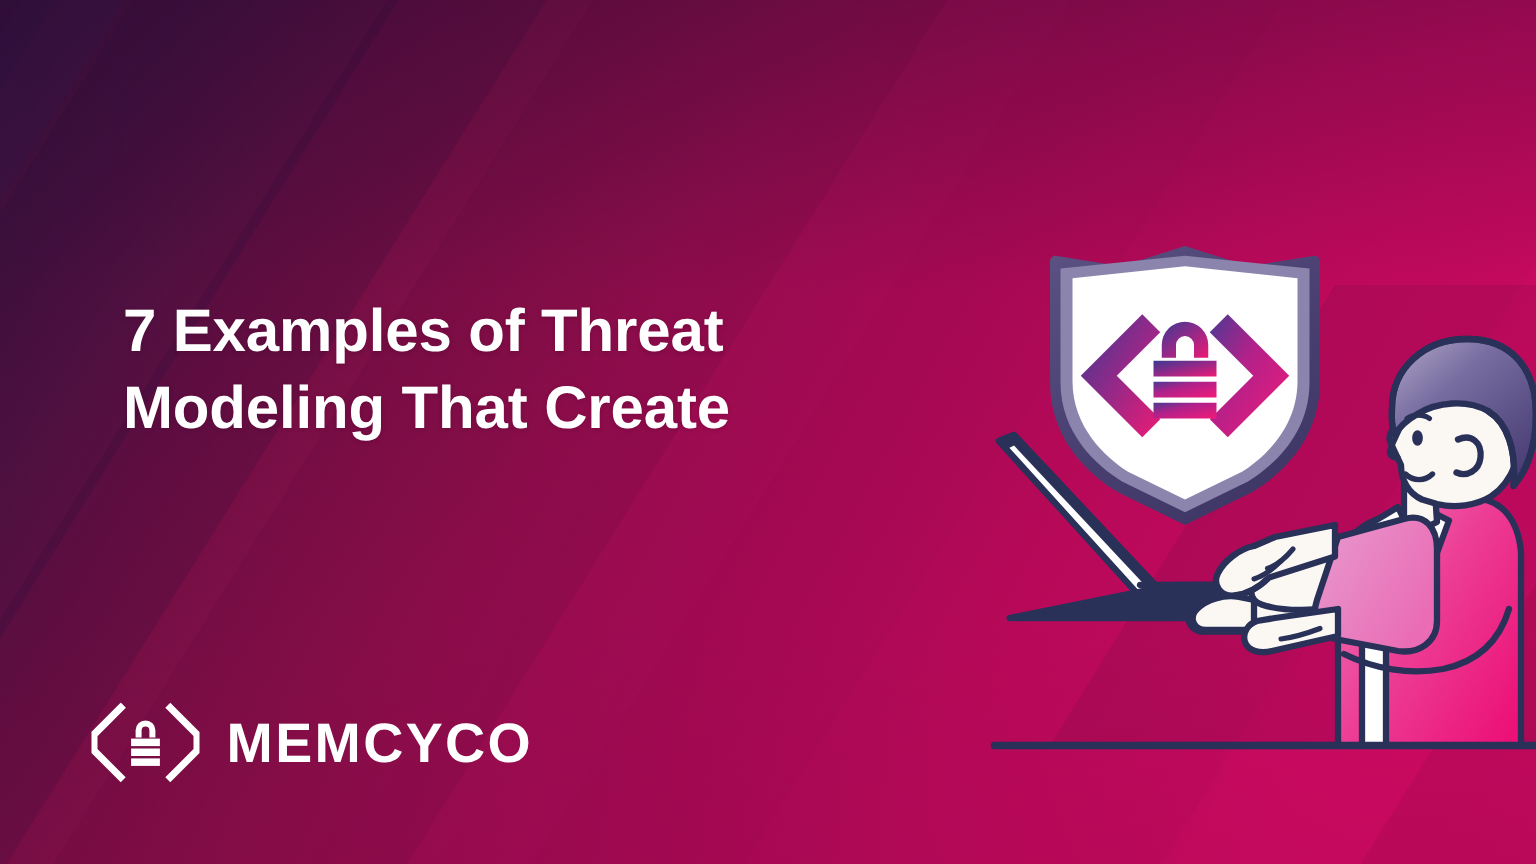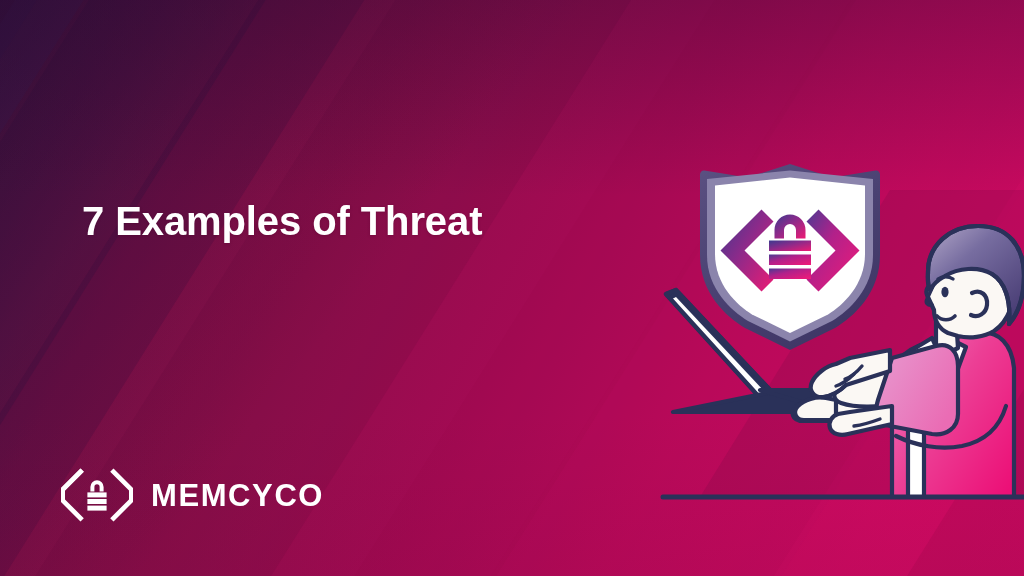--- a/index.html
+++ b/index.html
@@ -77,21 +77,21 @@
 
   
   .logo{
     position:absolute;
     left:60px; top:466px;
     display:flex; align-items:center; gap:17px;
   }
   .logo-mark{ width:74px; height:58px; display:block; }
   .logo-word{
     color:#ffffff;
-    font-size:31px;
+    font-size:37px;
     font-weight:700;
     letter-spacing:1.6px;
     line-height:1;
     white-space:nowrap;
   }
 
   
   .illo{
     position:absolute;
     left:640px; top:150px;
@@ -115,20 +115,21 @@
     <div class="band b7"></div>
     <div class="band b8"></div>
     <div class="band b9"></div>
     <div class="band b10"></div>
   </div>
   <div class="band-soft"></div>
   <div class="bg-vert"></div>
 
   <h1 class="headline">
     <span class="ln">7 Examples of Threat</span>
+    <span class="ln">Modeling That Create</span>
   </h1>
 
   <div class="logo">
     <svg class="logo-mark" viewBox="0 0 74 58" aria-hidden="true">
 
       <path d="M20.5 2.5 L23.8 5.8 L5.0 24.6 L5.0 33.4 L23.8 52.2 L20.5 55.5 L1.0 36.0 L1.0 22.0 Z" fill="#ffffff"></path>
       <path d="M20.5 2.5 L23.8 5.8 L5.0 24.6 L1.0 22.0 Z" fill="#ffffff"></path>
 
       <path d="M53.5 2.5 L73.0 22.0 L73.0 36.0 L53.5 55.5 L50.2 52.2 L69.0 33.4 L69.0 24.6 L50.2 5.8 Z" fill="#ffffff"></path>
 

